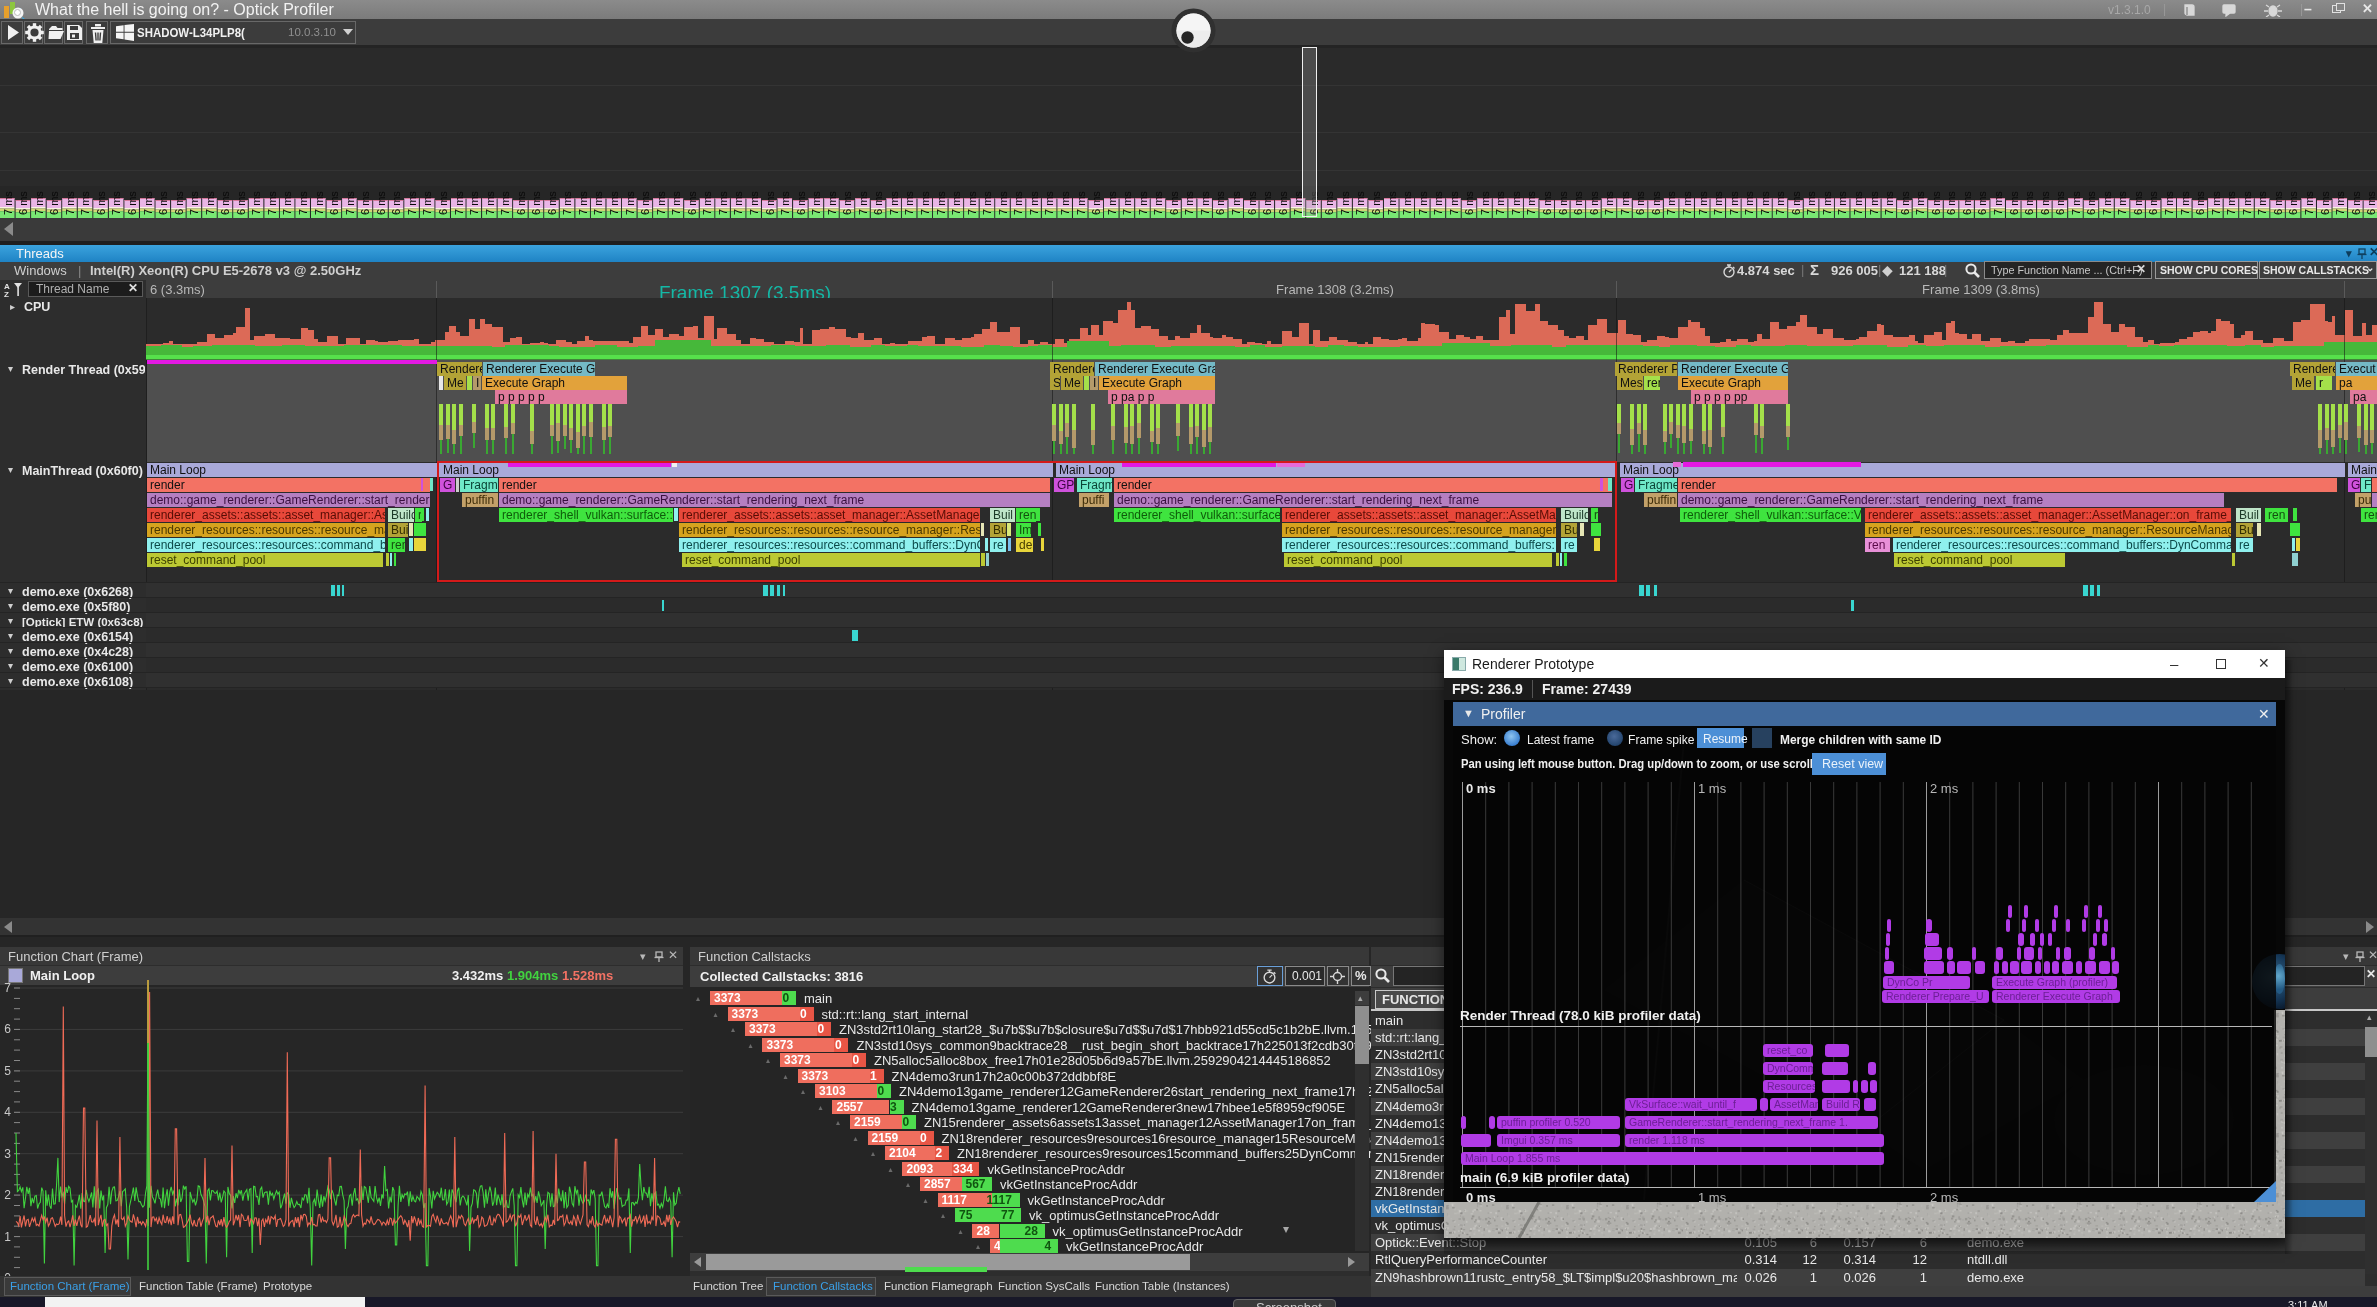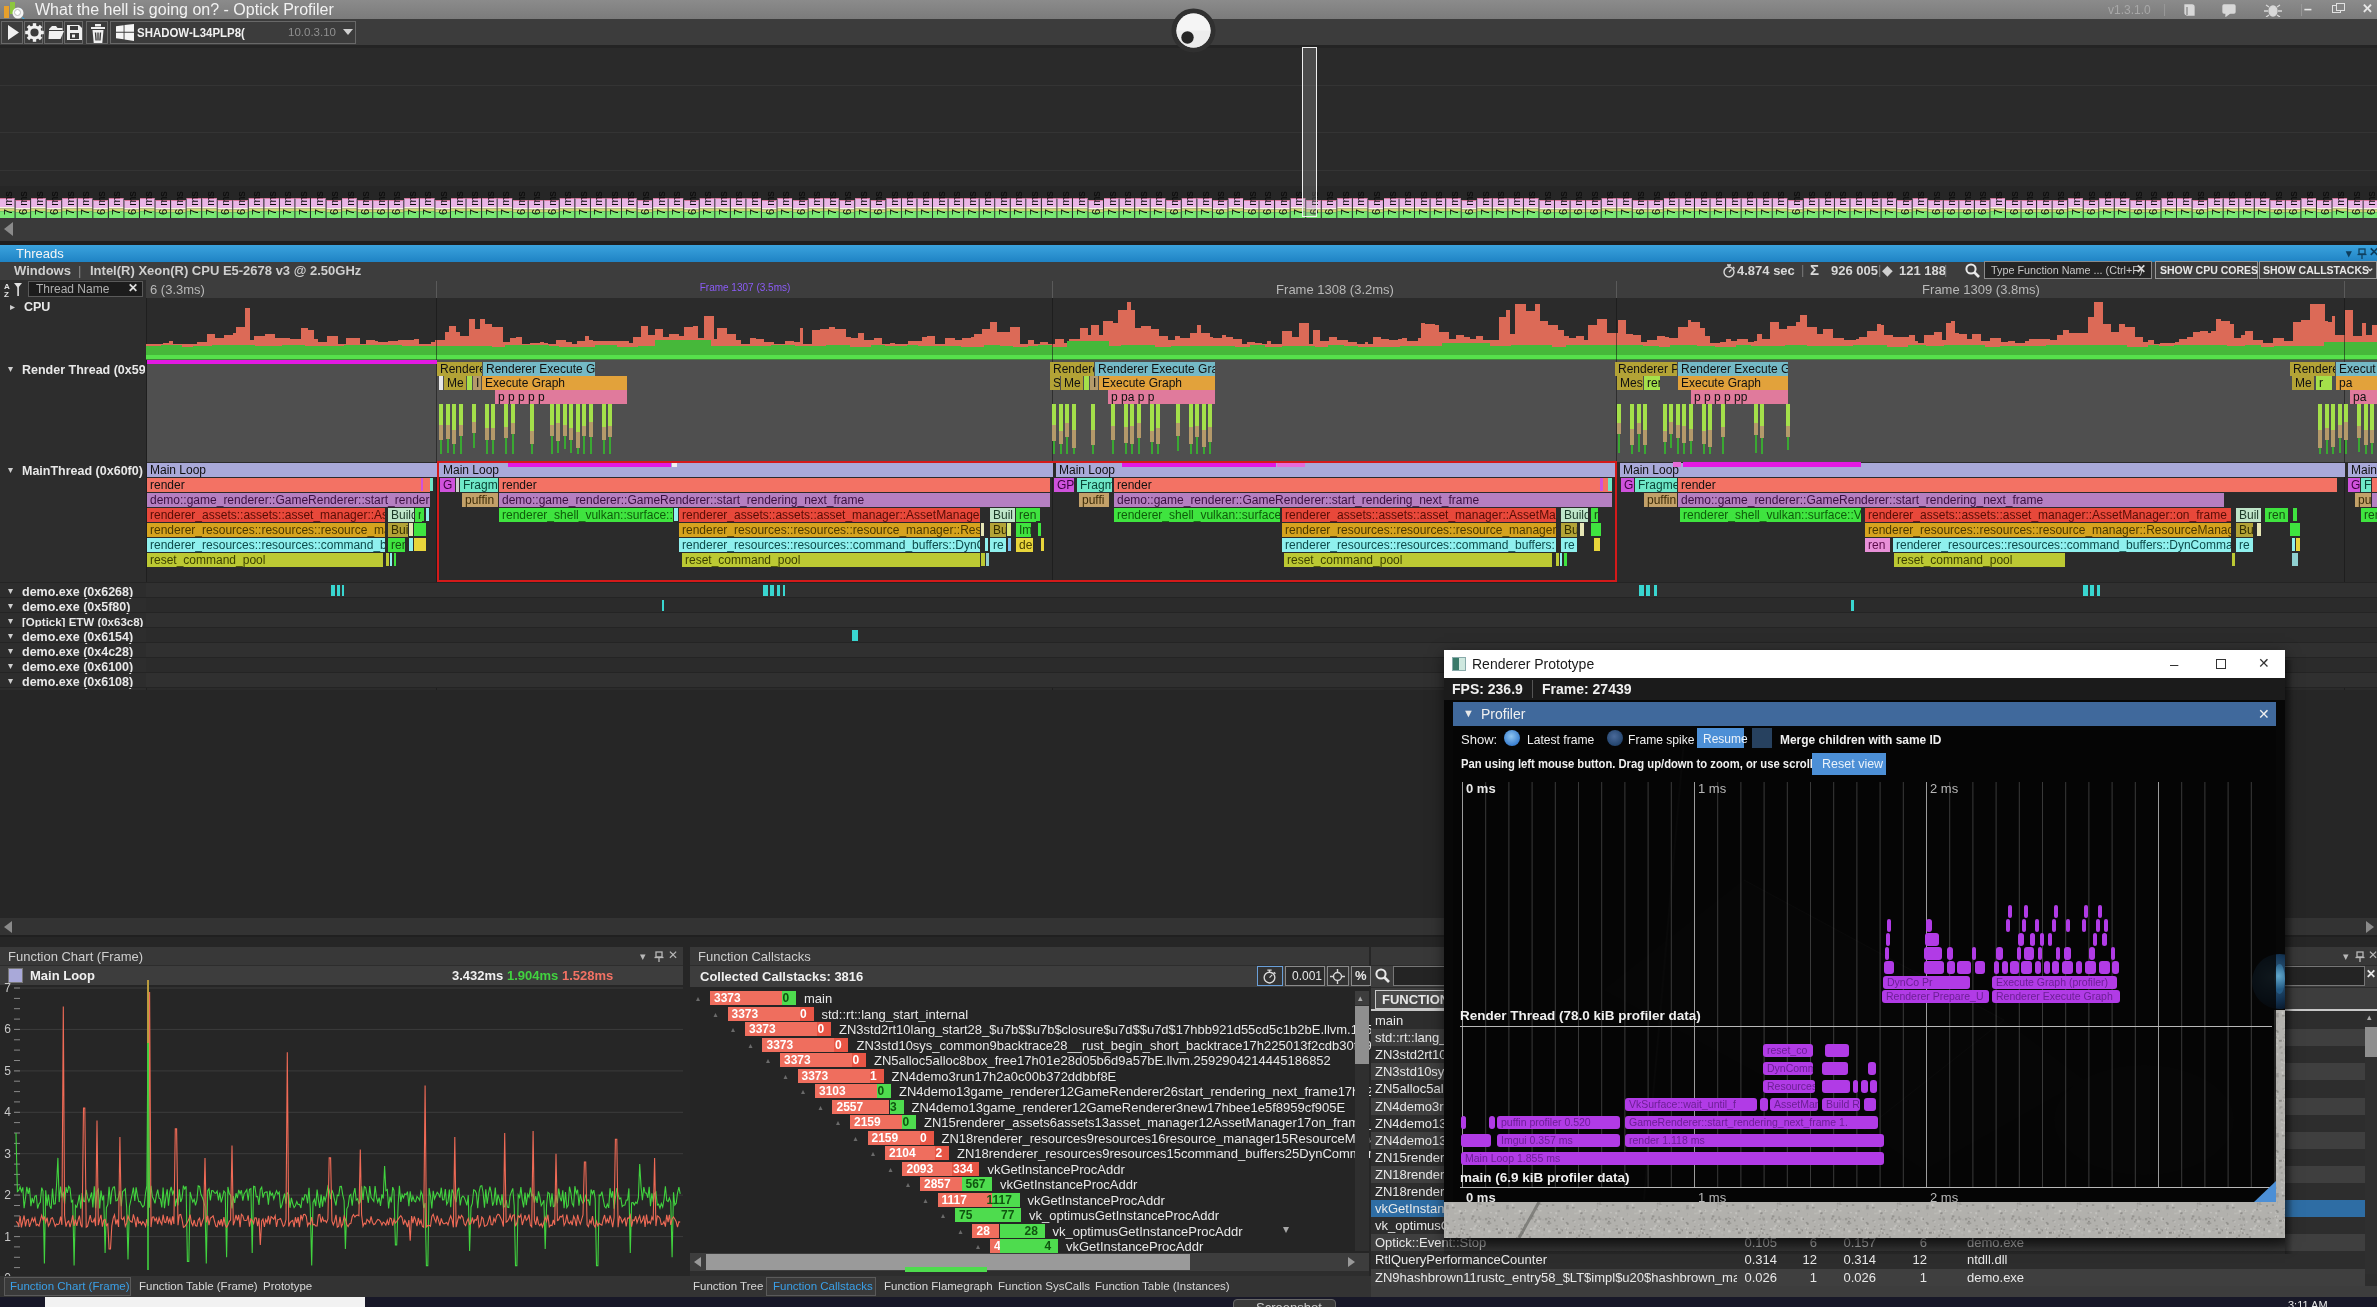--- a/index.html
+++ b/index.html
@@ -1332,21 +1332,21 @@
     <div class="abs dots" style="left:0;top:245px;width:2377px;height:17px;background:linear-gradient(#3ba3de,#1f83c4);"></div>
     <div class="txt" style="left:16px;top:246px;color:#f5f5f5;font-size:13px;font-weight:normal;">Threads</div>
     <div class="txt" style="left:2346px;top:247px;color:#0d3d5c;font-size:11px;font-weight:bold;">▾</div>
     <svg class="abs" style="left:2357px;top:248px" width="10" height="12" viewBox="0 0 10 12">
       <rect x="2" y="1" width="6" height="5" fill="none" stroke="#10415f" stroke-width="1.3"></rect>
       <line x1="0.5" y1="6.5" x2="9.5" y2="6.5" stroke="#10415f" stroke-width="1.3"></line>
       <line x1="5" y1="6.5" x2="5" y2="11" stroke="#10415f" stroke-width="1.3"></line>
     </svg>
     <div class="txt" style="left:2369px;top:245px;color:#0d3d5c;font-size:12px;font-weight:bold;">✕</div>
     <div class="abs" style="left:0px;top:262px;width:2377px;height:18px;background:#3d3d3d;"></div>
-    <div class="txt" style="left:14px;top:263px;color:#cfcfcf;font-size:13px;font-weight:bold;">Windows</div>
+    <div class="txt" style="left:14px;top:263px;color:#cfcfcf;font-size:13px;font-weight:normal;">Windows</div>
     <div class="txt" style="left:78px;top:263px;color:#888;font-size:13px;font-weight:normal;">|</div>
     <div class="txt" style="left:90px;top:263px;color:#cfcfcf;font-size:13px;font-weight:bold;">Intel(R) Xeon(R) CPU E5-2678 v3 @ 2.50GHz</div>
     <svg class="abs" style="left:1722px;top:264px" width="14" height="14" viewBox="0 0 14 14" fill="none" stroke="#d8d8d8" stroke-width="1.4">
 <circle cx="7" cy="8" r="5"></circle>
       <path d="M5 1 h4 M7 1 v2 M11 3 l1.5 1.5"></path>
       <path d="M7 8 l2.5 -2.5" stroke-width="1.2"></path>
     </svg>
     <div class="txt" style="left:1737px;top:263px;color:#d8d8d8;font-size:13px;font-weight:bold;">4.874 sec</div>
     <div class="txt" style="left:1801px;top:262px;color:#777;font-size:13px;font-weight:normal;">|</div>
     <div class="txt" style="left:1810px;top:261px;color:#d8d8d8;font-size:15px;font-weight:bold;">Σ</div>
@@ -1372,21 +1372,21 @@
     <svg class="abs" style="left:4px;top:281px" width="24" height="16" viewBox="0 0 24 16" fill="#e0e0e0">
 <text x="0" y="8" font-size="8" font-weight="bold" fill="#e0e0e0" font-family="Liberation Sans">A</text>
 <text x="0" y="16" font-size="8" font-weight="bold" fill="#e0e0e0" font-family="Liberation Sans">Z</text>
 <path d="M10 2 L18 2 L14 7 Z"></path>
       <rect x="13.3" y="6" width="1.6" height="9"></rect>
     </svg>
     <div class="abs" style="left:28px;top:281px;width:115px;height:16px;background:#1c1c1c;border:1px solid #5a5a5a;"></div>
     <div class="txt" style="left:36px;top:282px;color:#b0b0b0;font-size:12px;font-weight:normal;">Thread Name</div>
     <div class="txt" style="left:128px;top:281px;color:#e0e0e0;font-size:12px;font-weight:bold;">✕</div>
     <div class="txt" style="left:150px;top:282px;color:#b8b8b8;font-size:13px;font-weight:normal;">6 (3.3ms)</div>
-    <div class="txt" style="left:745.0px;top:282px;transform:translateX(-50%);color:#8b5cf6;font-size:10px;font-weight:normal;">Frame 1307 (3.5ms)</div>
+    <div class="txt" style="left:745.0px;top:282px;transform:translateX(-50%);color:#14b8a6;font-size:19px;font-weight:normal;">Frame 1307 (3.5ms)</div>
     <div class="txt" style="left:1335.0px;top:282px;transform:translateX(-50%);color:#b8b8b8;font-size:13px;font-weight:normal;">Frame 1308 (3.2ms)</div>
     <div class="txt" style="left:1981.0px;top:282px;transform:translateX(-50%);color:#b8b8b8;font-size:13px;font-weight:normal;">Frame 1309 (3.8ms)</div>
     <div class="abs" style="left:436px;top:281px;width:1px;height:17px;background:#5a5a5a;"></div>
     <div class="abs" style="left:1052px;top:281px;width:1px;height:17px;background:#5a5a5a;"></div>
     <div class="abs" style="left:1616px;top:281px;width:1px;height:17px;background:#5a5a5a;"></div>
     <div class="abs" style="left:2344px;top:281px;width:1px;height:17px;background:#5a5a5a;"></div>
     <div class="abs" style="left:0px;top:298px;width:2377px;height:392px;background:#2b2b2b;"></div>
     <div class="abs" style="left:146px;top:360px;width:2231px;height:102px;background:#4f4f4f;"></div>
     <div class="abs" style="left:0px;top:298px;width:146px;height:392px;background:#2d2d2d;"></div>
     <div class="abs" style="left:146px;top:298px;width:1px;height:392px;background:#1f1f1f;"></div>

